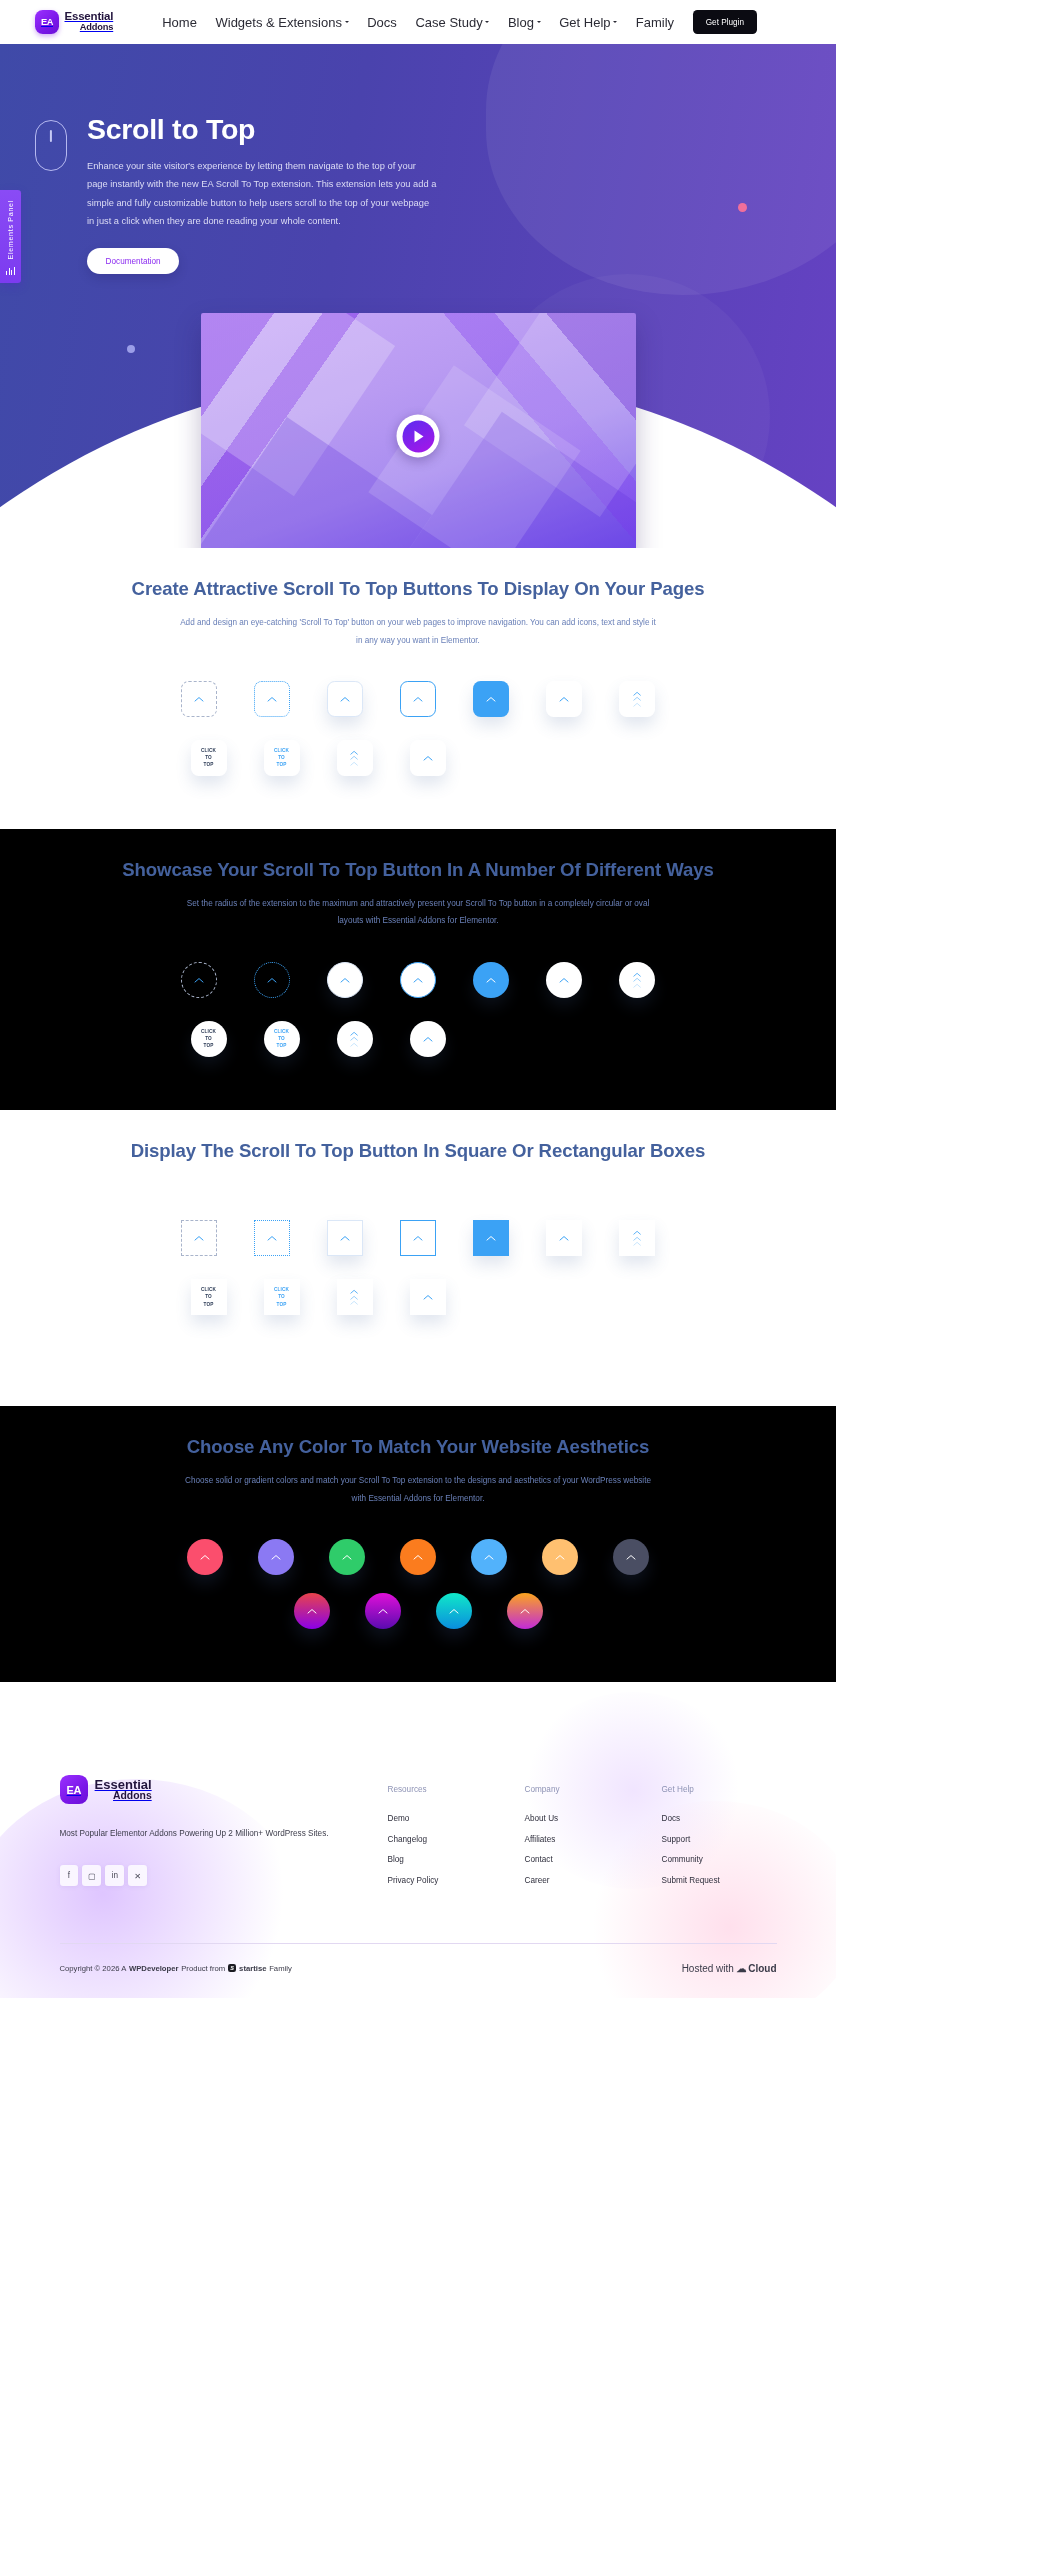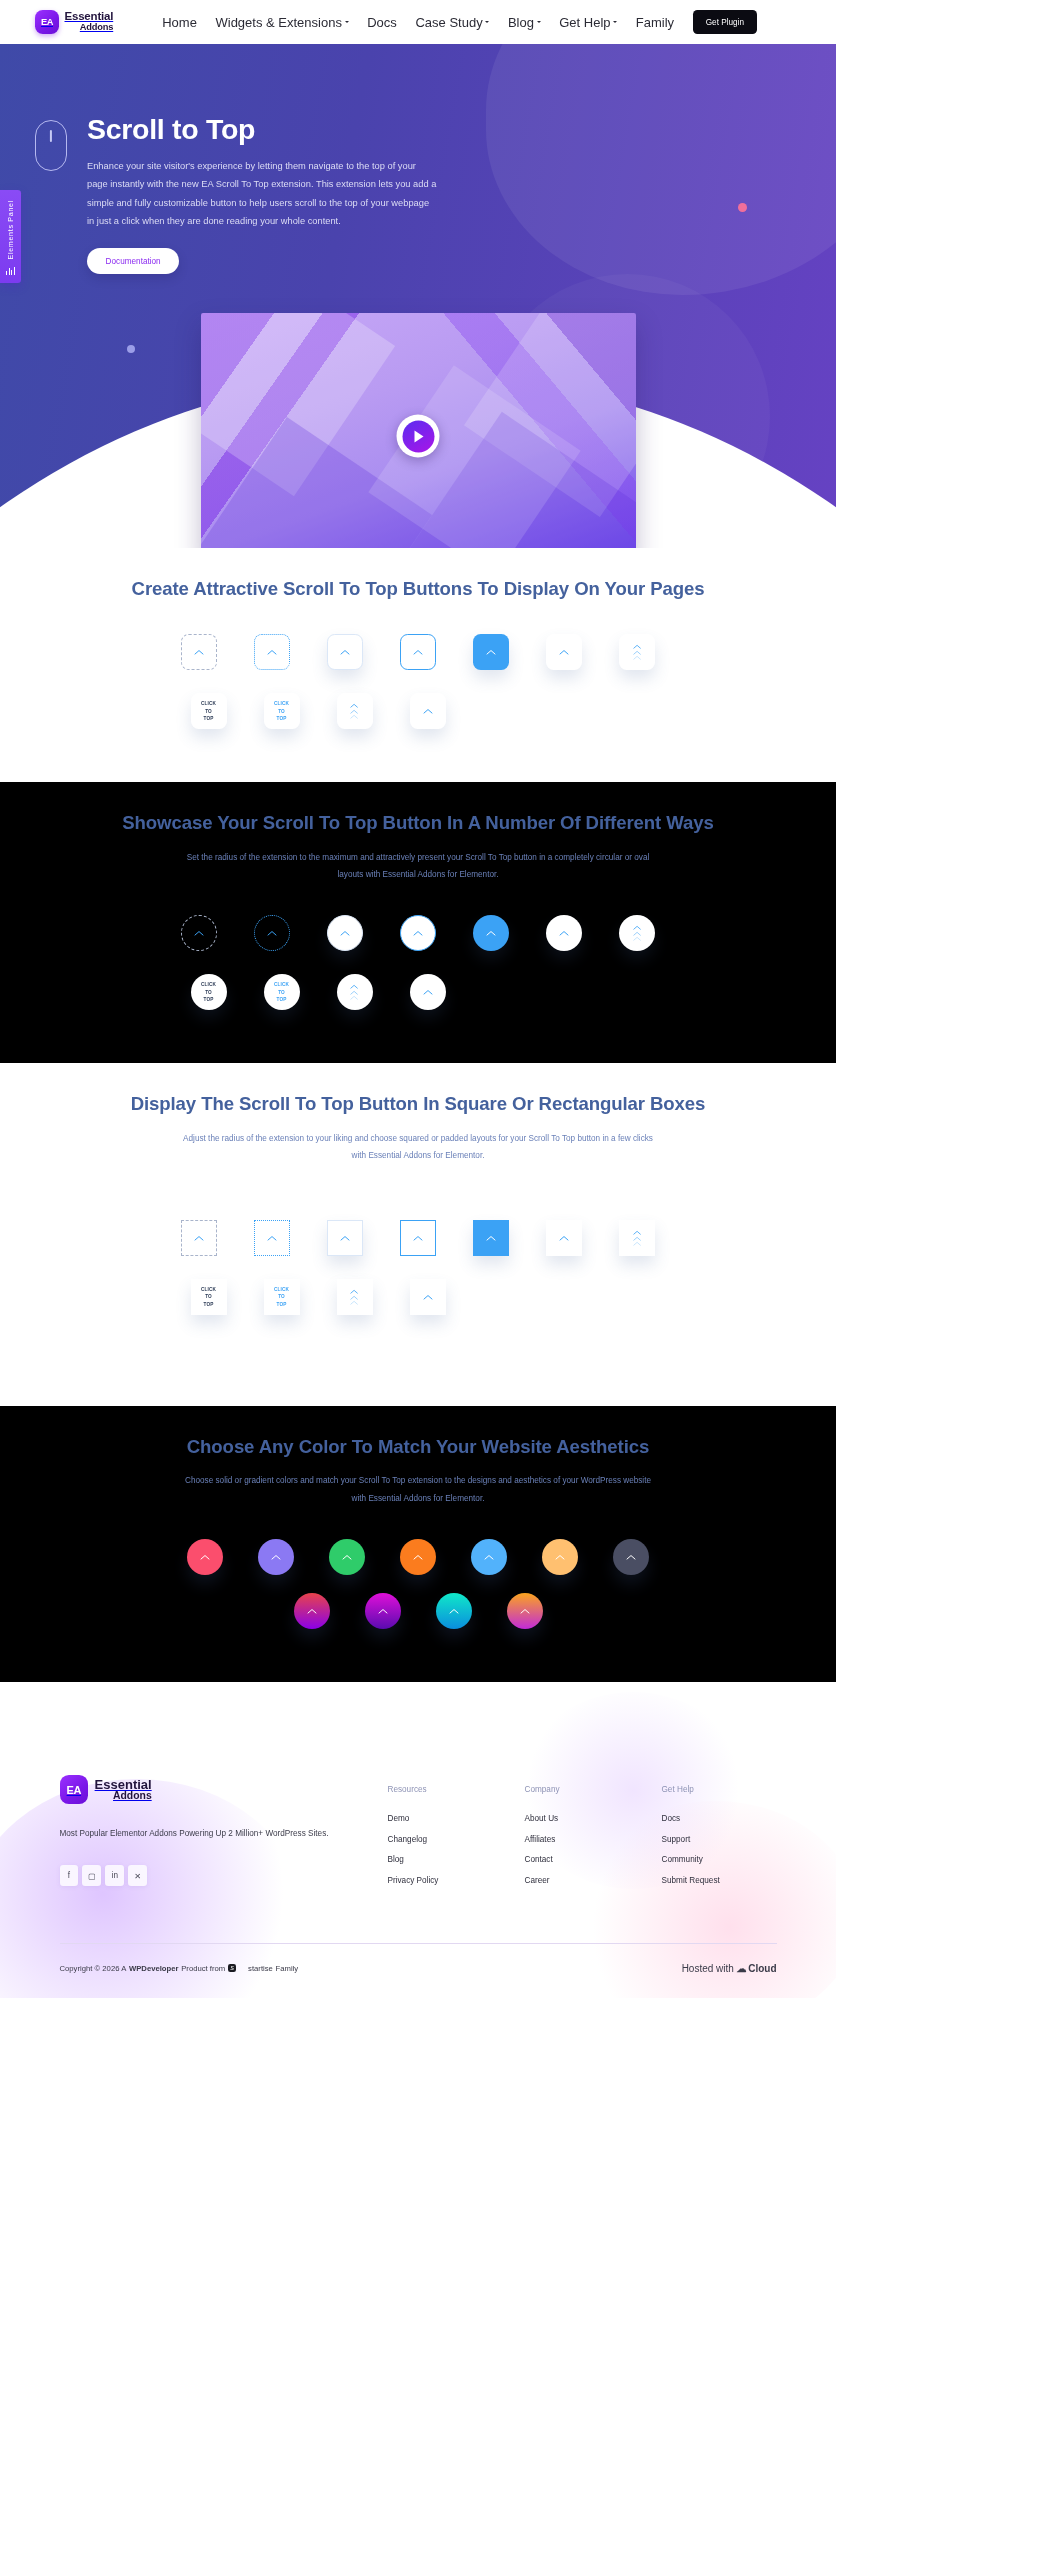--- a/index.html
+++ b/index.html
@@ -172,21 +172,21 @@
     display:flex; align-items:center; justify-content:center; font-size:8.2px; color:#4a4a58;
     box-shadow: 0 1.1px 4.4px rgba(120,90,180,.1);
   }
   .f-cols { display:flex; gap: 66px; padding-top: 10px; }
   .f-col { min-width: 71px; }
   .f-col h4 { font-size:8.2px; font-weight:400; color:#8e93b5; margin-bottom: 20px; }
   .f-col a { display:block; font-size:8.2px; color:#2f2f3d; text-decoration:none; margin-bottom: 11.5px; }
   .f-bottom { position:relative; z-index:3; width: 717px; margin: 47px auto 0; border-top:0.5px solid #e2d8f2; padding: 18.6px 0 24px; display:flex; justify-content:space-between; align-items:center; }
   .f-copy { font-size:7.7px; color:#3a3a48; display:flex; align-items:center; gap:2.7px; }
   .f-copy b { font-weight:700; }
-  .startise { display:inline-flex; align-items:flex-start; gap:12px; font-weight:400; }
+  .startise { display:inline-flex; align-items:flex-start; gap:3px; font-weight:700; }
   .s-mark { width:8.2px;height:8.2px;border-radius:2.2px;background:#1b1b22;color:#fff;font-size:5.5px;display:flex;align-items:center;justify-content:center;font-style:italic; }
   .f-host { font-size:10px; color:#3a3a48; display:flex; align-items:center; gap:2.7px; }
   .host-badge { display:inline-flex;align-items:center;gap:1.6px;font-weight:700; }
 </style>
 </head>
 <body>
 
 <div class="page">
 
   <header class="header">
@@ -268,20 +268,21 @@
             <span class="play-tri"></span>
           </span>
       </span>
     </div>
   </section>
 
   <div id="sections">
       <section class="section">
         <div class="sec-head">
           <h2 class="sec-title">Create Attractive Scroll To Top Buttons To Display On Your Pages</h2>
+          <p class="sec-sub">Add and design an eye-catching 'Scroll To Top' button on your web pages to improve navigation. You can add icons, text and style it in any way you want in Elementor.</p>
         </div>
         <div class="btn-grid">
           <div class="row row1">
             <div class="stt soft dashed">
               <svg class="chev" width="10" height="6.1" viewBox="0 0 20 12" fill="none">
                 <path d="M2 10 L10 3 L18 10" stroke="#3ba2f5" stroke-width="2" stroke-linecap="round" stroke-linejoin="round"></path>
               </svg>
             </div>
             <div class="stt soft dotted">
               <svg class="chev" width="10" height="6.1" viewBox="0 0 20 12" fill="none">
@@ -449,21 +450,20 @@
               <svg class="chev" width="10" height="6.1" viewBox="0 0 20 12" fill="none">
                 <path d="M2 10 L10 3 L18 10" stroke="#3ba2f5" stroke-width="2" stroke-linecap="round" stroke-linejoin="round"></path>
               </svg>
             </div>
           </div>
         </div>
       </section>
       <section class="section">
         <div class="sec-head">
           <h2 class="sec-title">Display The Scroll To Top Button In Square Or Rectangular Boxes</h2>
-          <p class="sec-sub">Adjust the radius of the extension to your liking and choose squared or padded layouts for your Scroll To Top button in a few clicks with Essential Addons for Elementor.</p>
         </div>
         <div class="sec3-card">
           <div class="row row1">
             <div class="stt sharp dashed">
               <svg class="chev" width="10" height="6.1" viewBox="0 0 20 12" fill="none">
                 <path d="M2 10 L10 3 L18 10" stroke="#3ba2f5" stroke-width="2" stroke-linecap="round" stroke-linejoin="round"></path>
               </svg>
             </div>
             <div class="stt sharp dotted">
               <svg class="chev" width="10" height="6.1" viewBox="0 0 20 12" fill="none">

